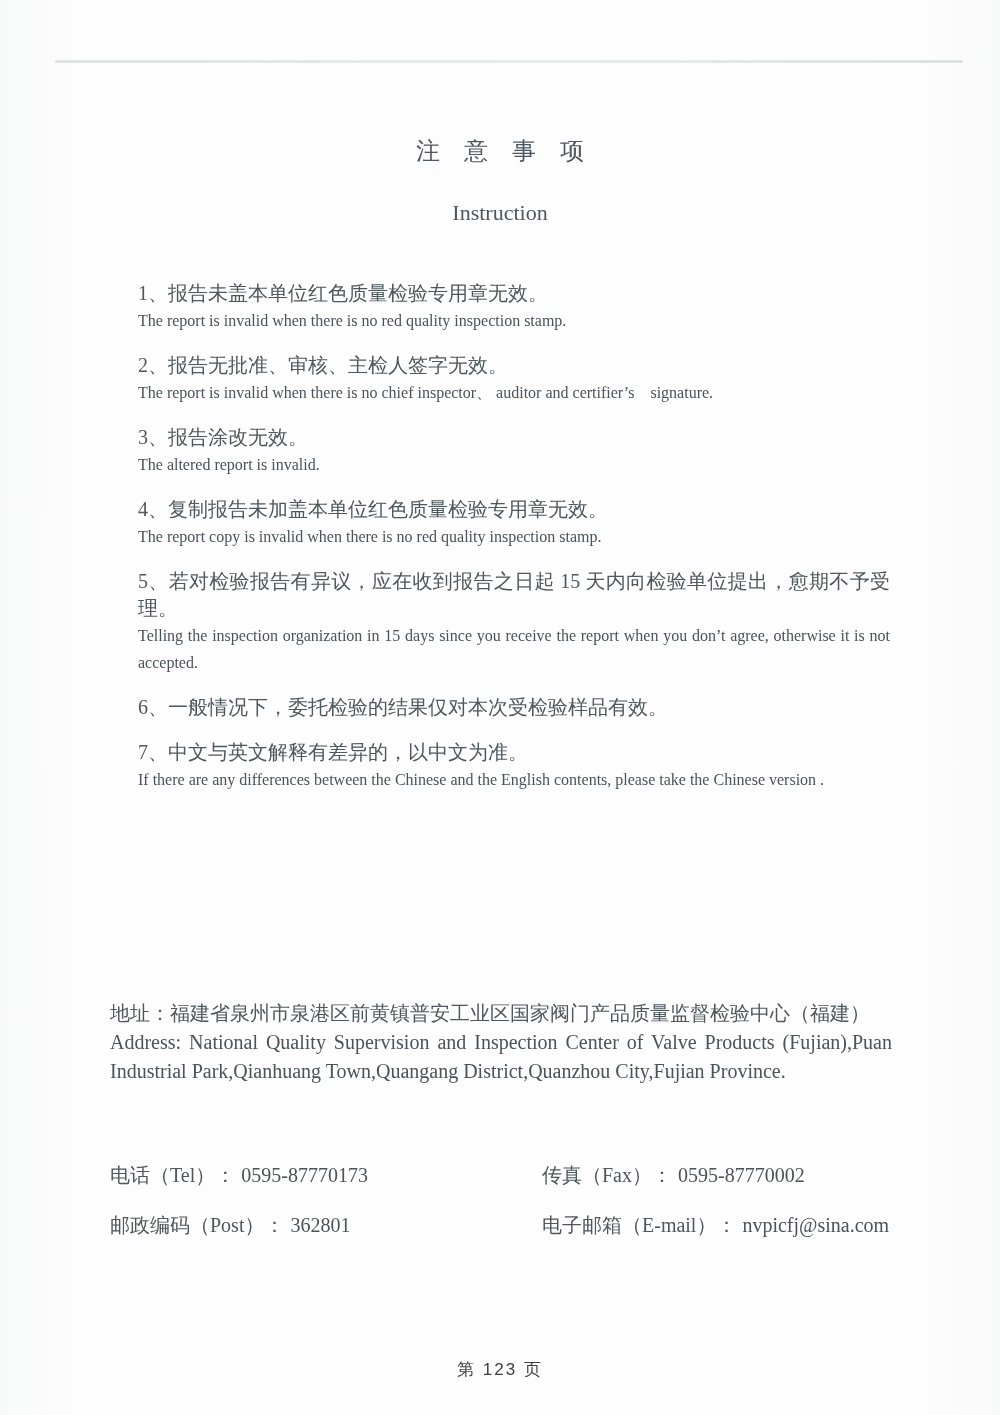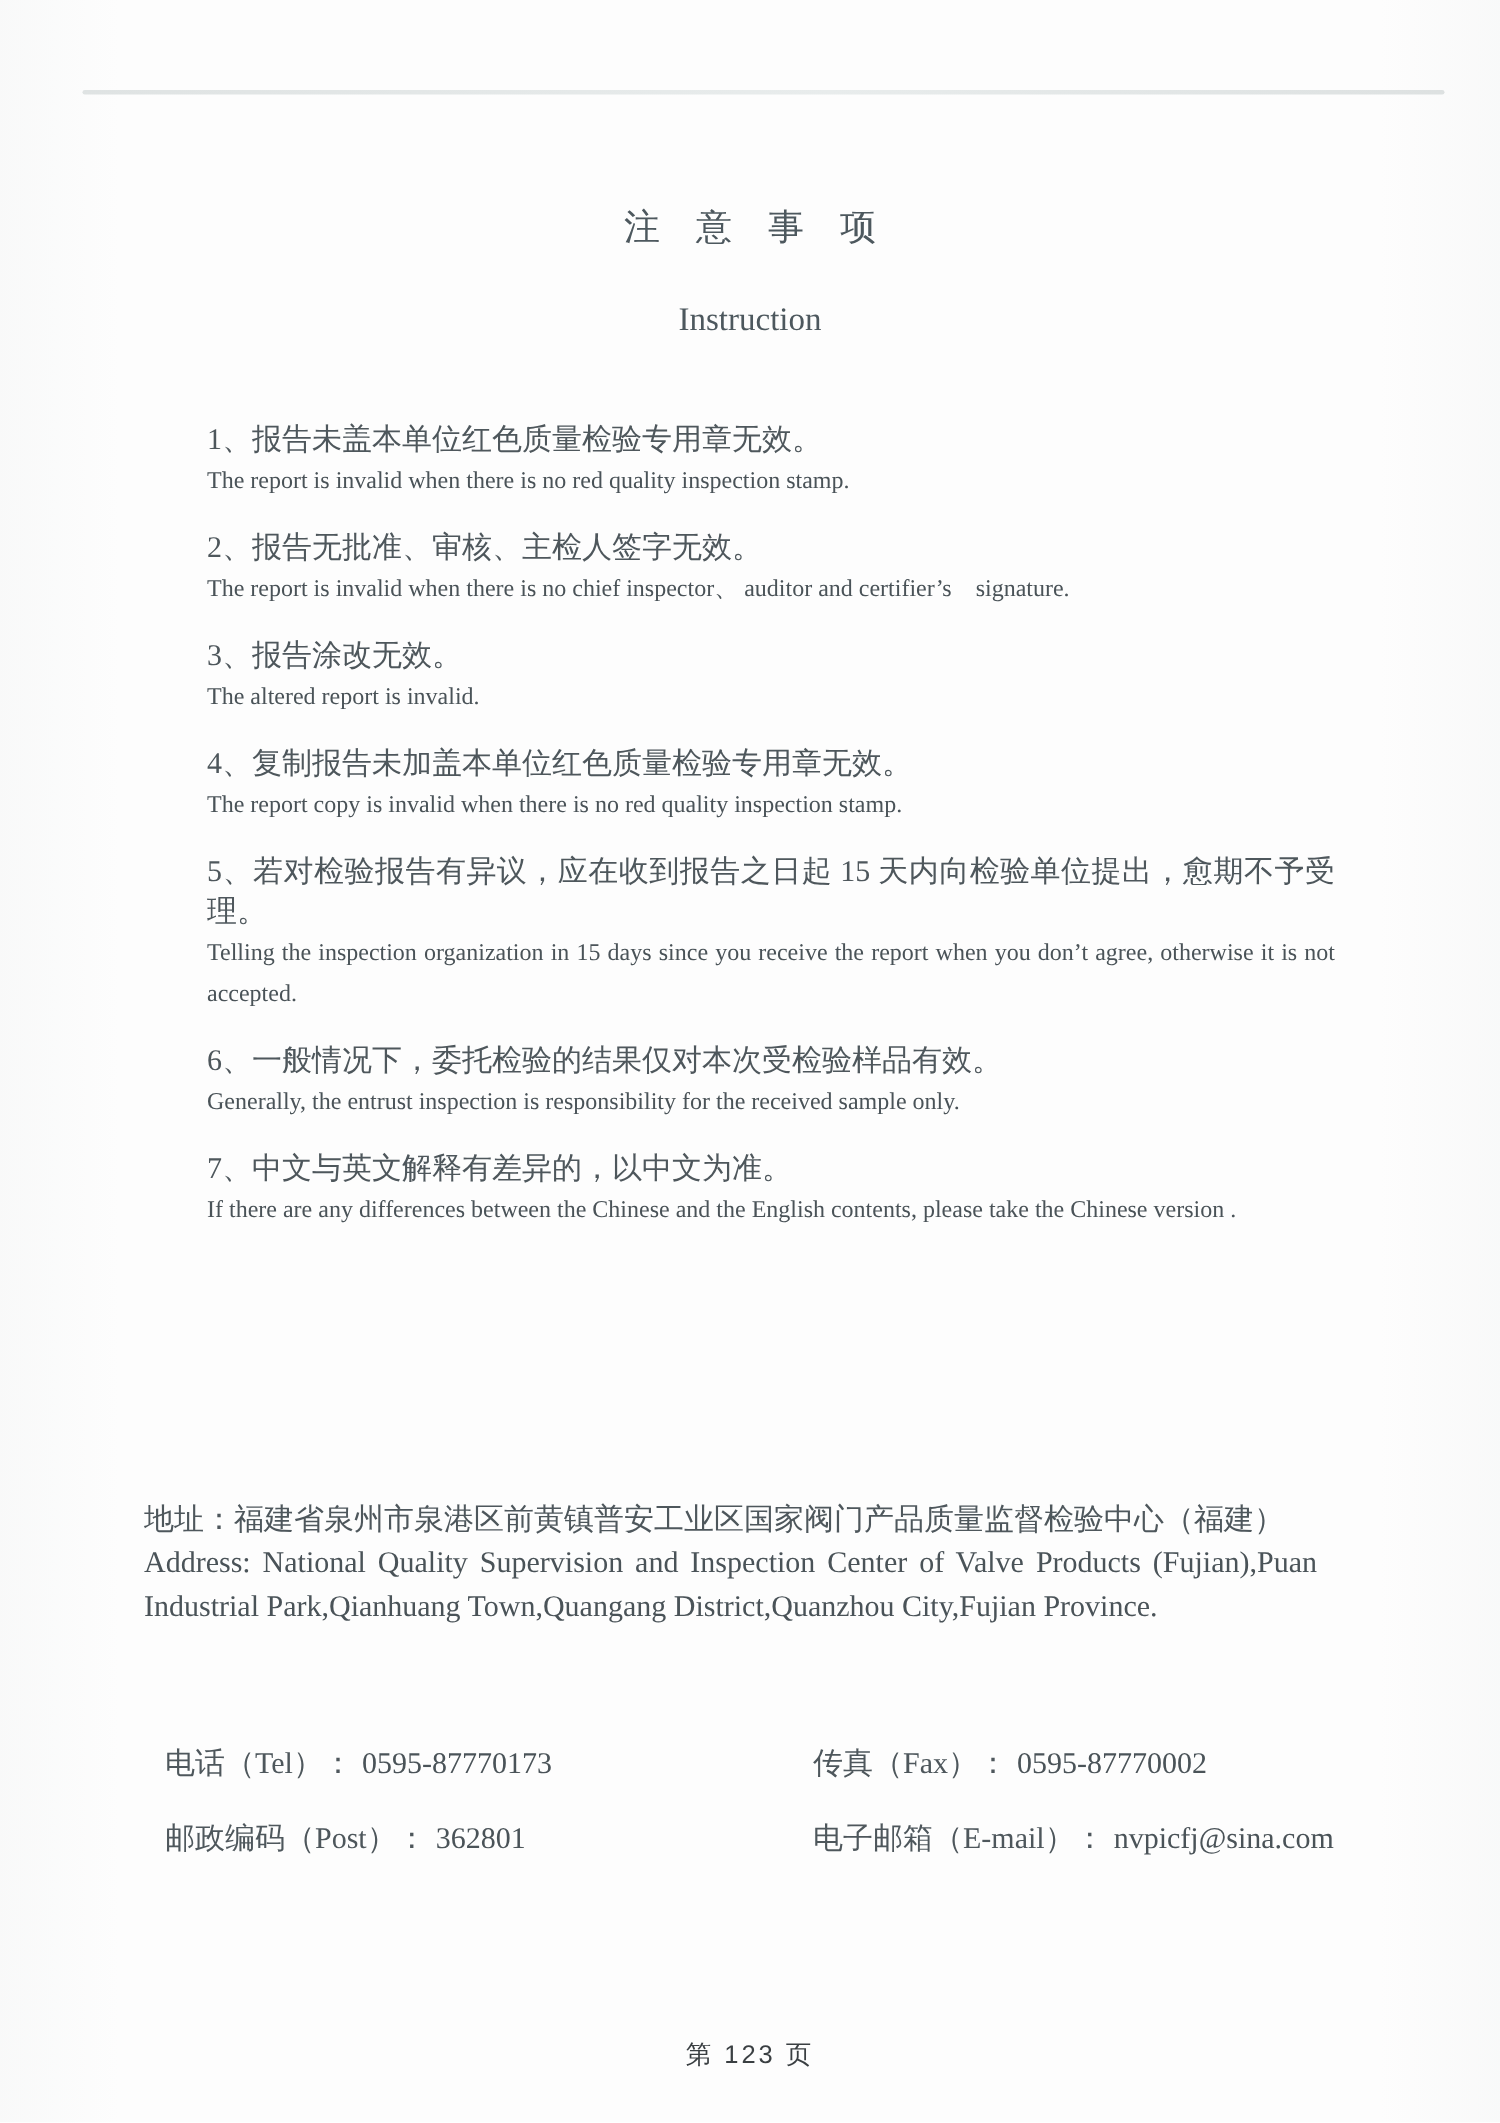--- a/index.html
+++ b/index.html
@@ -59,21 +59,21 @@
   }
   .item-en {
     font-size: 16px;
     line-height: 27px;
     color: #4a5358;
     text-align: justify;
   }
   .address-block {
     position: absolute;
     top: 998px;
-    left: 96px;
+    left: 110px;
     width: 782px;
   }
   .address-zh {
     font-size: 20px;
     line-height: 30px;
     color: #4e575c;
   }
   .address-en {
     font-size: 20px;
     line-height: 29px;
@@ -131,21 +131,20 @@
     <div class="list-item">
       <div class="item-zh">4、复制报告未加盖本单位红色质量检验专用章无效。</div>
       <div class="item-en">The report copy is invalid when there is no red quality inspection stamp.</div>
     </div>
     <div class="list-item">
       <div class="item-zh">5、若对检验报告有异议，应在收到报告之日起 15 天内向检验单位提出，愈期不予受理。</div>
       <div class="item-en">Telling the inspection organization in 15 days since you receive the report when you don’t agree, otherwise it is not accepted.</div>
     </div>
     <div class="list-item">
       <div class="item-zh">6、一般情况下，委托检验的结果仅对本次受检验样品有效。</div>
-      <div class="item-en">Generally, the entrust inspection is responsibility for the received sample only.</div>
     </div>
     <div class="list-item">
       <div class="item-zh">7、中文与英文解释有差异的，以中文为准。</div>
       <div class="item-en">If there are any differences between the Chinese and the English contents, please take the Chinese version .</div>
     </div>
   </div>
 
   <div class="address-block">
     <div class="address-zh">地址：福建省泉州市泉港区前黄镇普安工业区国家阀门产品质量监督检验中心（福建）</div>
     <div class="address-en">Address: National Quality Supervision and Inspection Center of Valve Products (Fujian),Puan Industrial Park,Qianhuang Town,Quangang District,Quanzhou City,Fujian Province.</div>

